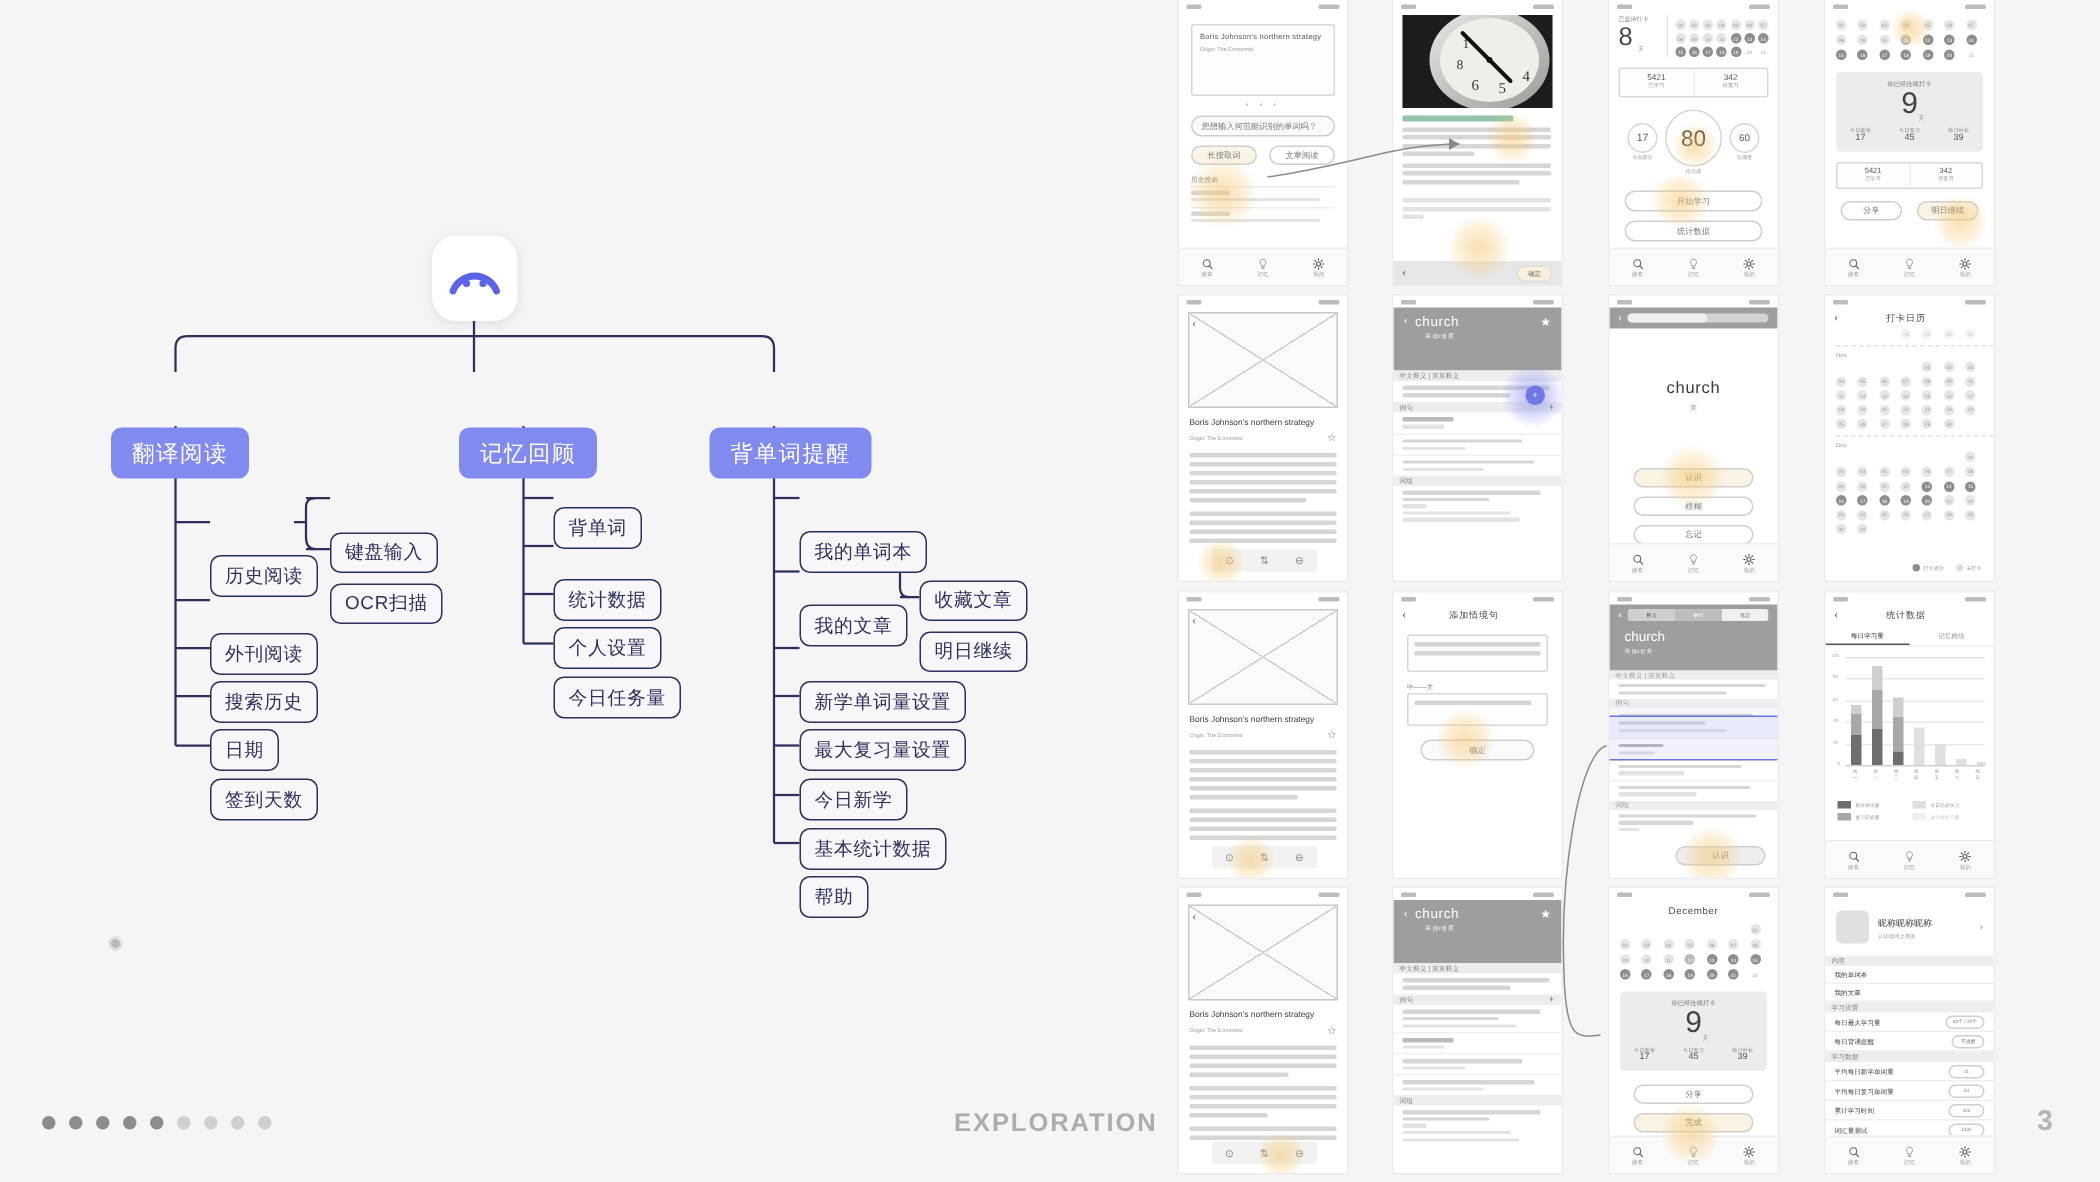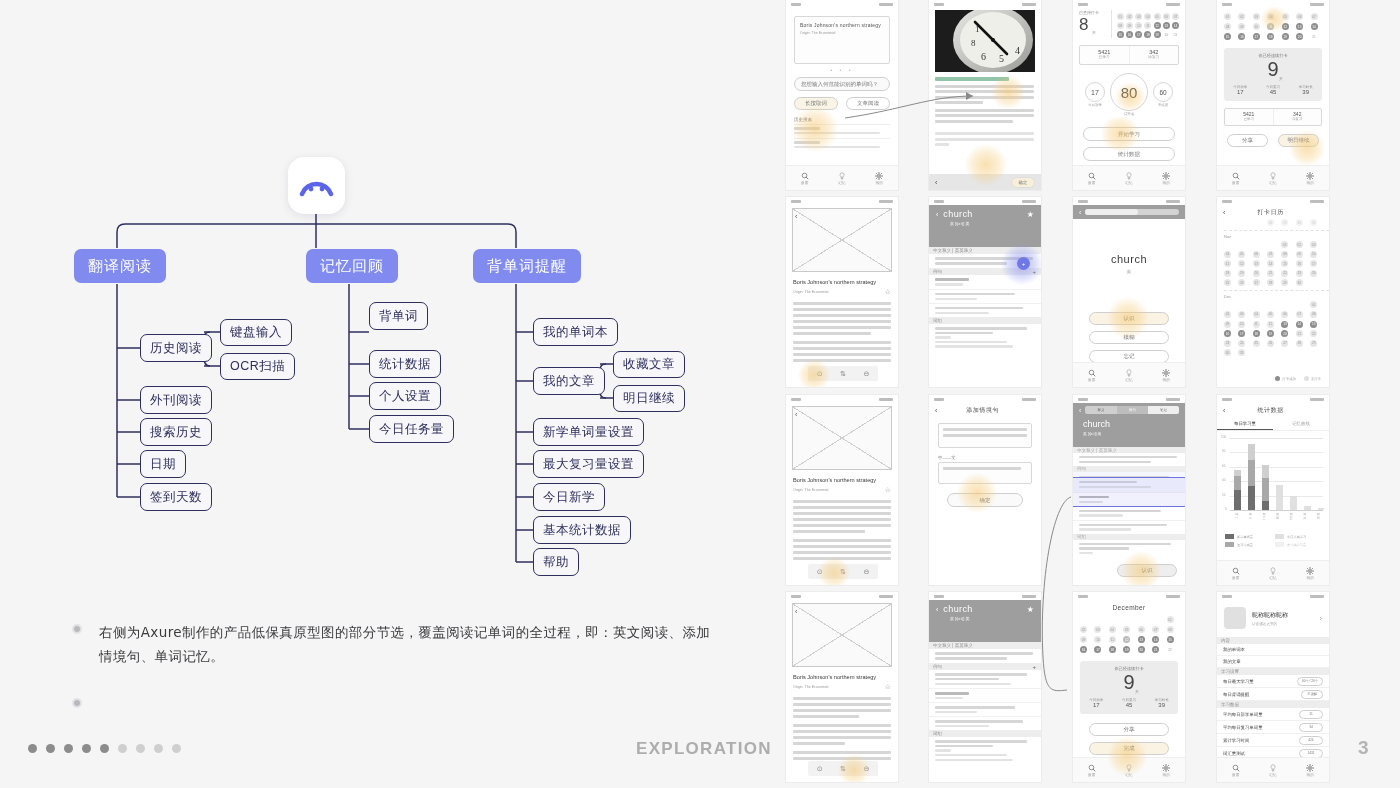--- a/index.html
+++ b/index.html
@@ -31,20 +31,21 @@
   .app-icon svg{display:block;width:57px;height:57px;}
 
   
   .mm{position:absolute;left:0;top:0;width:770px;height:640px;pointer-events:none;}
   .mm svg{position:absolute;left:0;top:0;}
 
   .node{
     position:absolute;box-sizing:border-box;
     display:flex;align-items:center;justify-content:center;
     white-space:nowrap;
+    margin-top:36px;
   }
   .node.lv1{
     height:34px;border-radius:7px;background:#818bef;color:#fff;
     font-size:15px;letter-spacing:1px;padding:0 14px;
   }
   .node.lv2,.node.lv3{
     height:28px;border-radius:7px;background:#f7f7f9;
     border:1.4px solid #2e2f5e;color:#2e2f5e;
     font-size:12.5px;letter-spacing:.5px;padding:0 9px;
   }
@@ -231,24 +232,20 @@
     <div class="node lv2" style="left:533px;top:367px;">我的文章</div>
     <div class="node lv3" style="left:613px;top:351px;">收藏文章</div>
     <div class="node lv3" style="left:613px;top:385px;">明日继续</div>
     <div class="node lv2" style="left:533px;top:418px;">新学单词量设置</div>
     <div class="node lv2" style="left:533px;top:450px;">最大复习量设置</div>
     <div class="node lv2" style="left:533px;top:483px;">今日新学</div>
     <div class="node lv2" style="left:533px;top:516px;">基本统计数据</div>
     <div class="node lv2" style="left:533px;top:548px;">帮助</div>
 
     <div class="bullets">
-      <div class="bullet">
-        <span class="dot"></span>
-        <span class="txt">右侧为Axure制作的产品低保真原型图的部分节选，覆盖阅读记单词的全过程，即：英文阅读、添加情境句、单词记忆。</span>
-      </div>
       <div class="bullet">
         <span class="dot"></span>
       </div>
     </div>
 
     <div class="dots">
       <i class="on"></i>
       <i class="on"></i>
       <i class="on"></i>
       <i class="on"></i>

